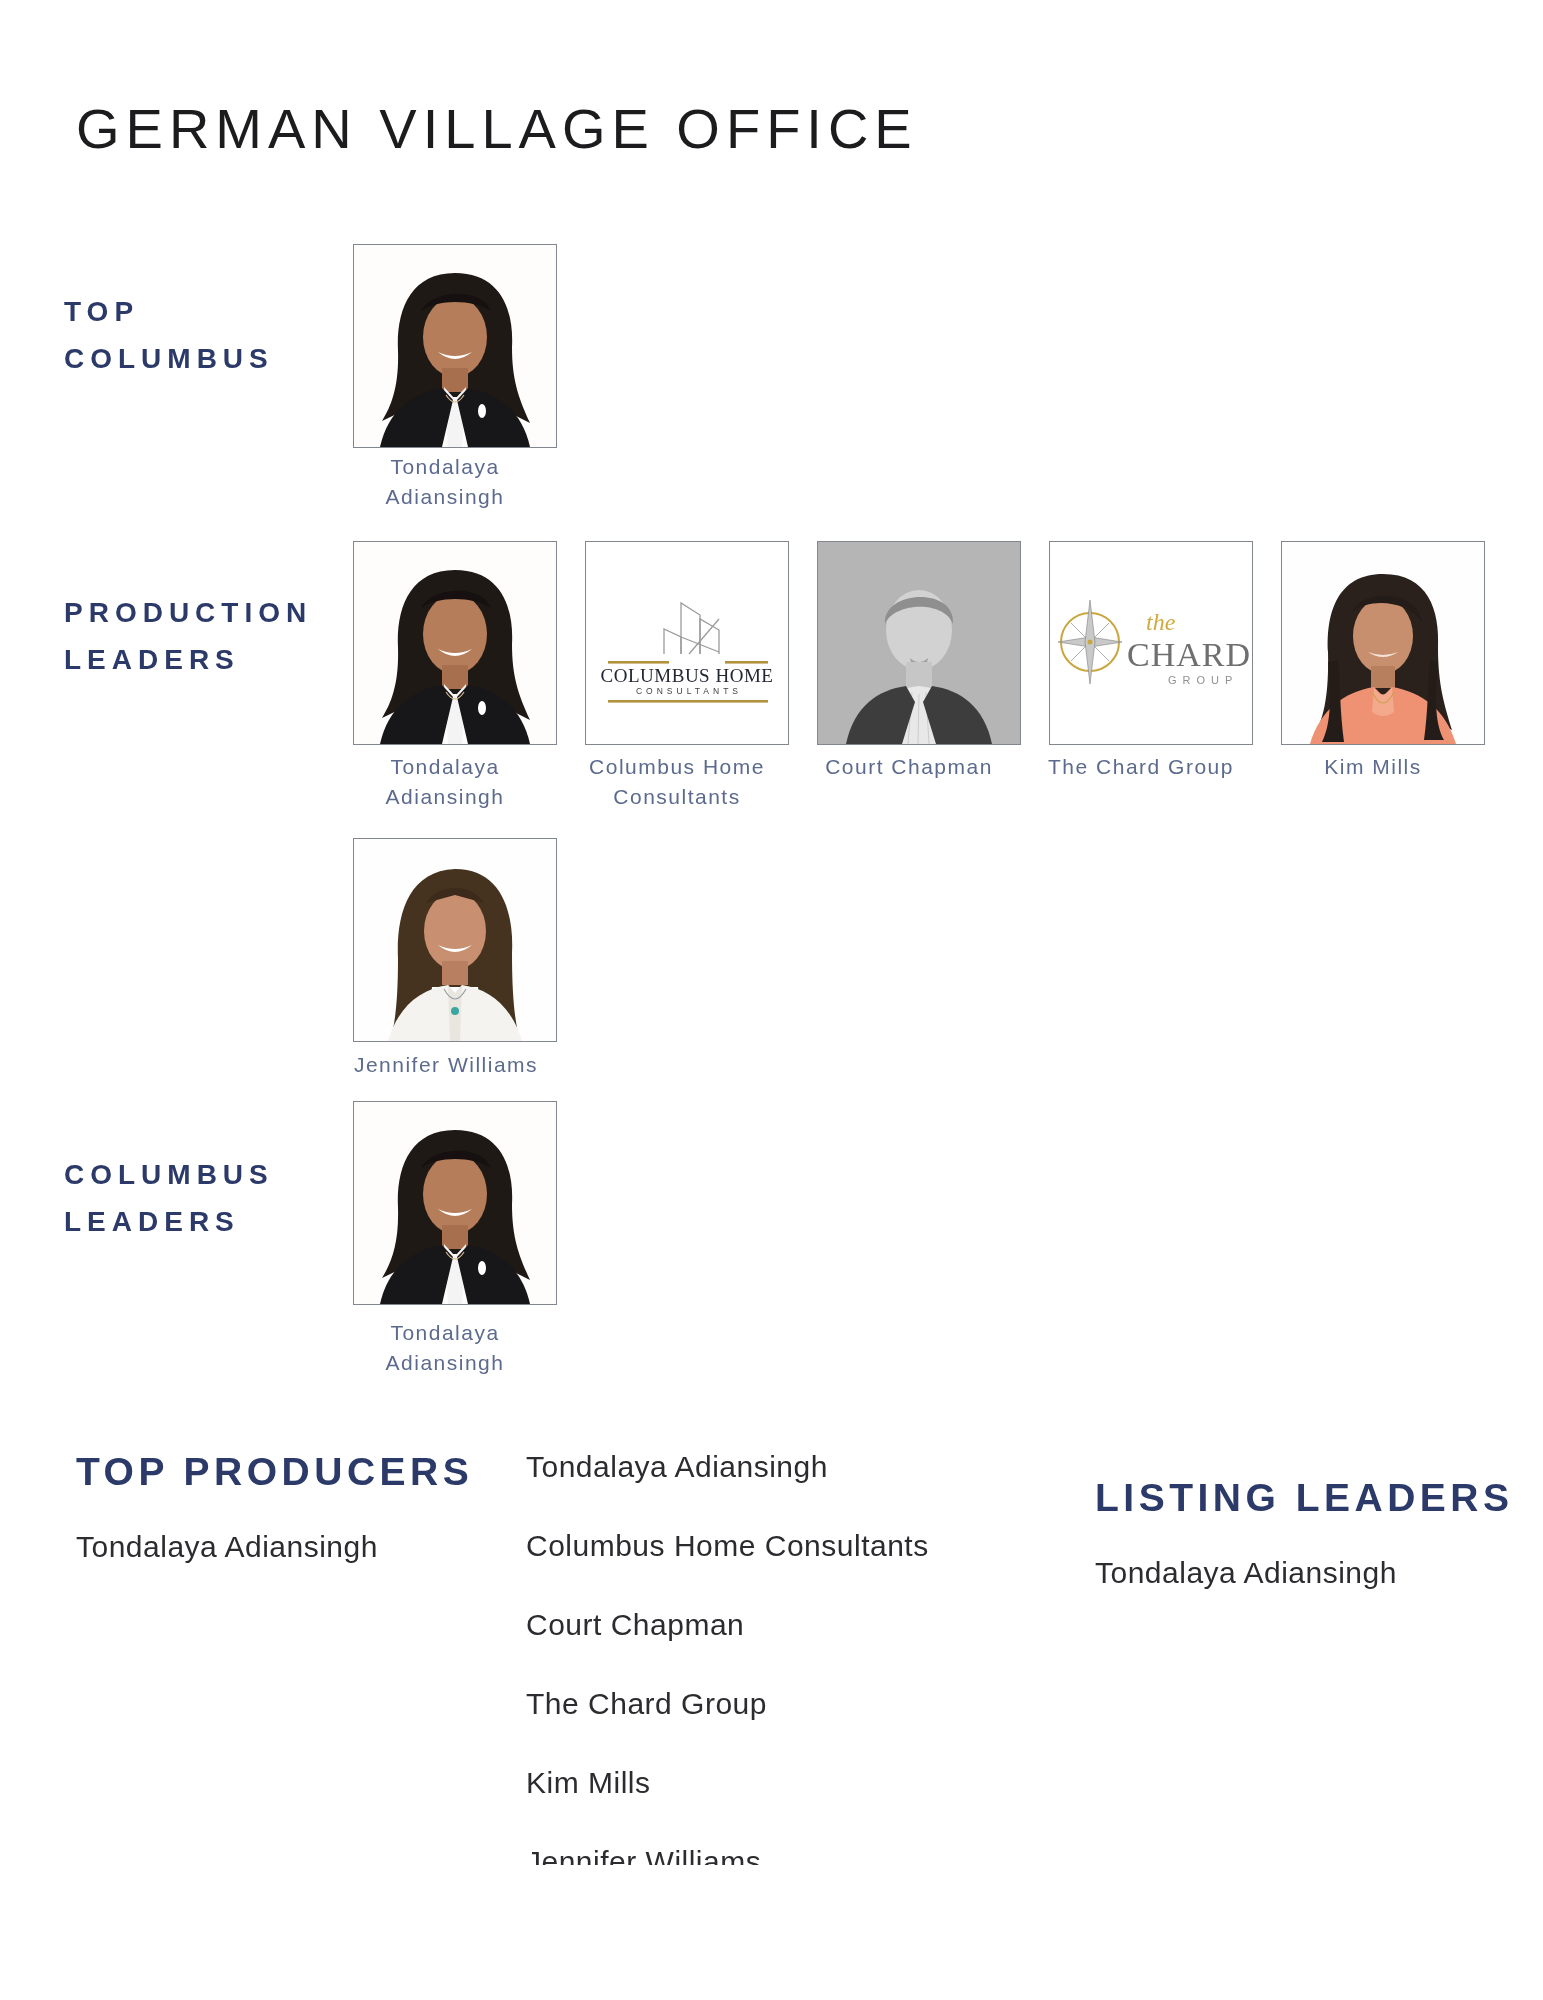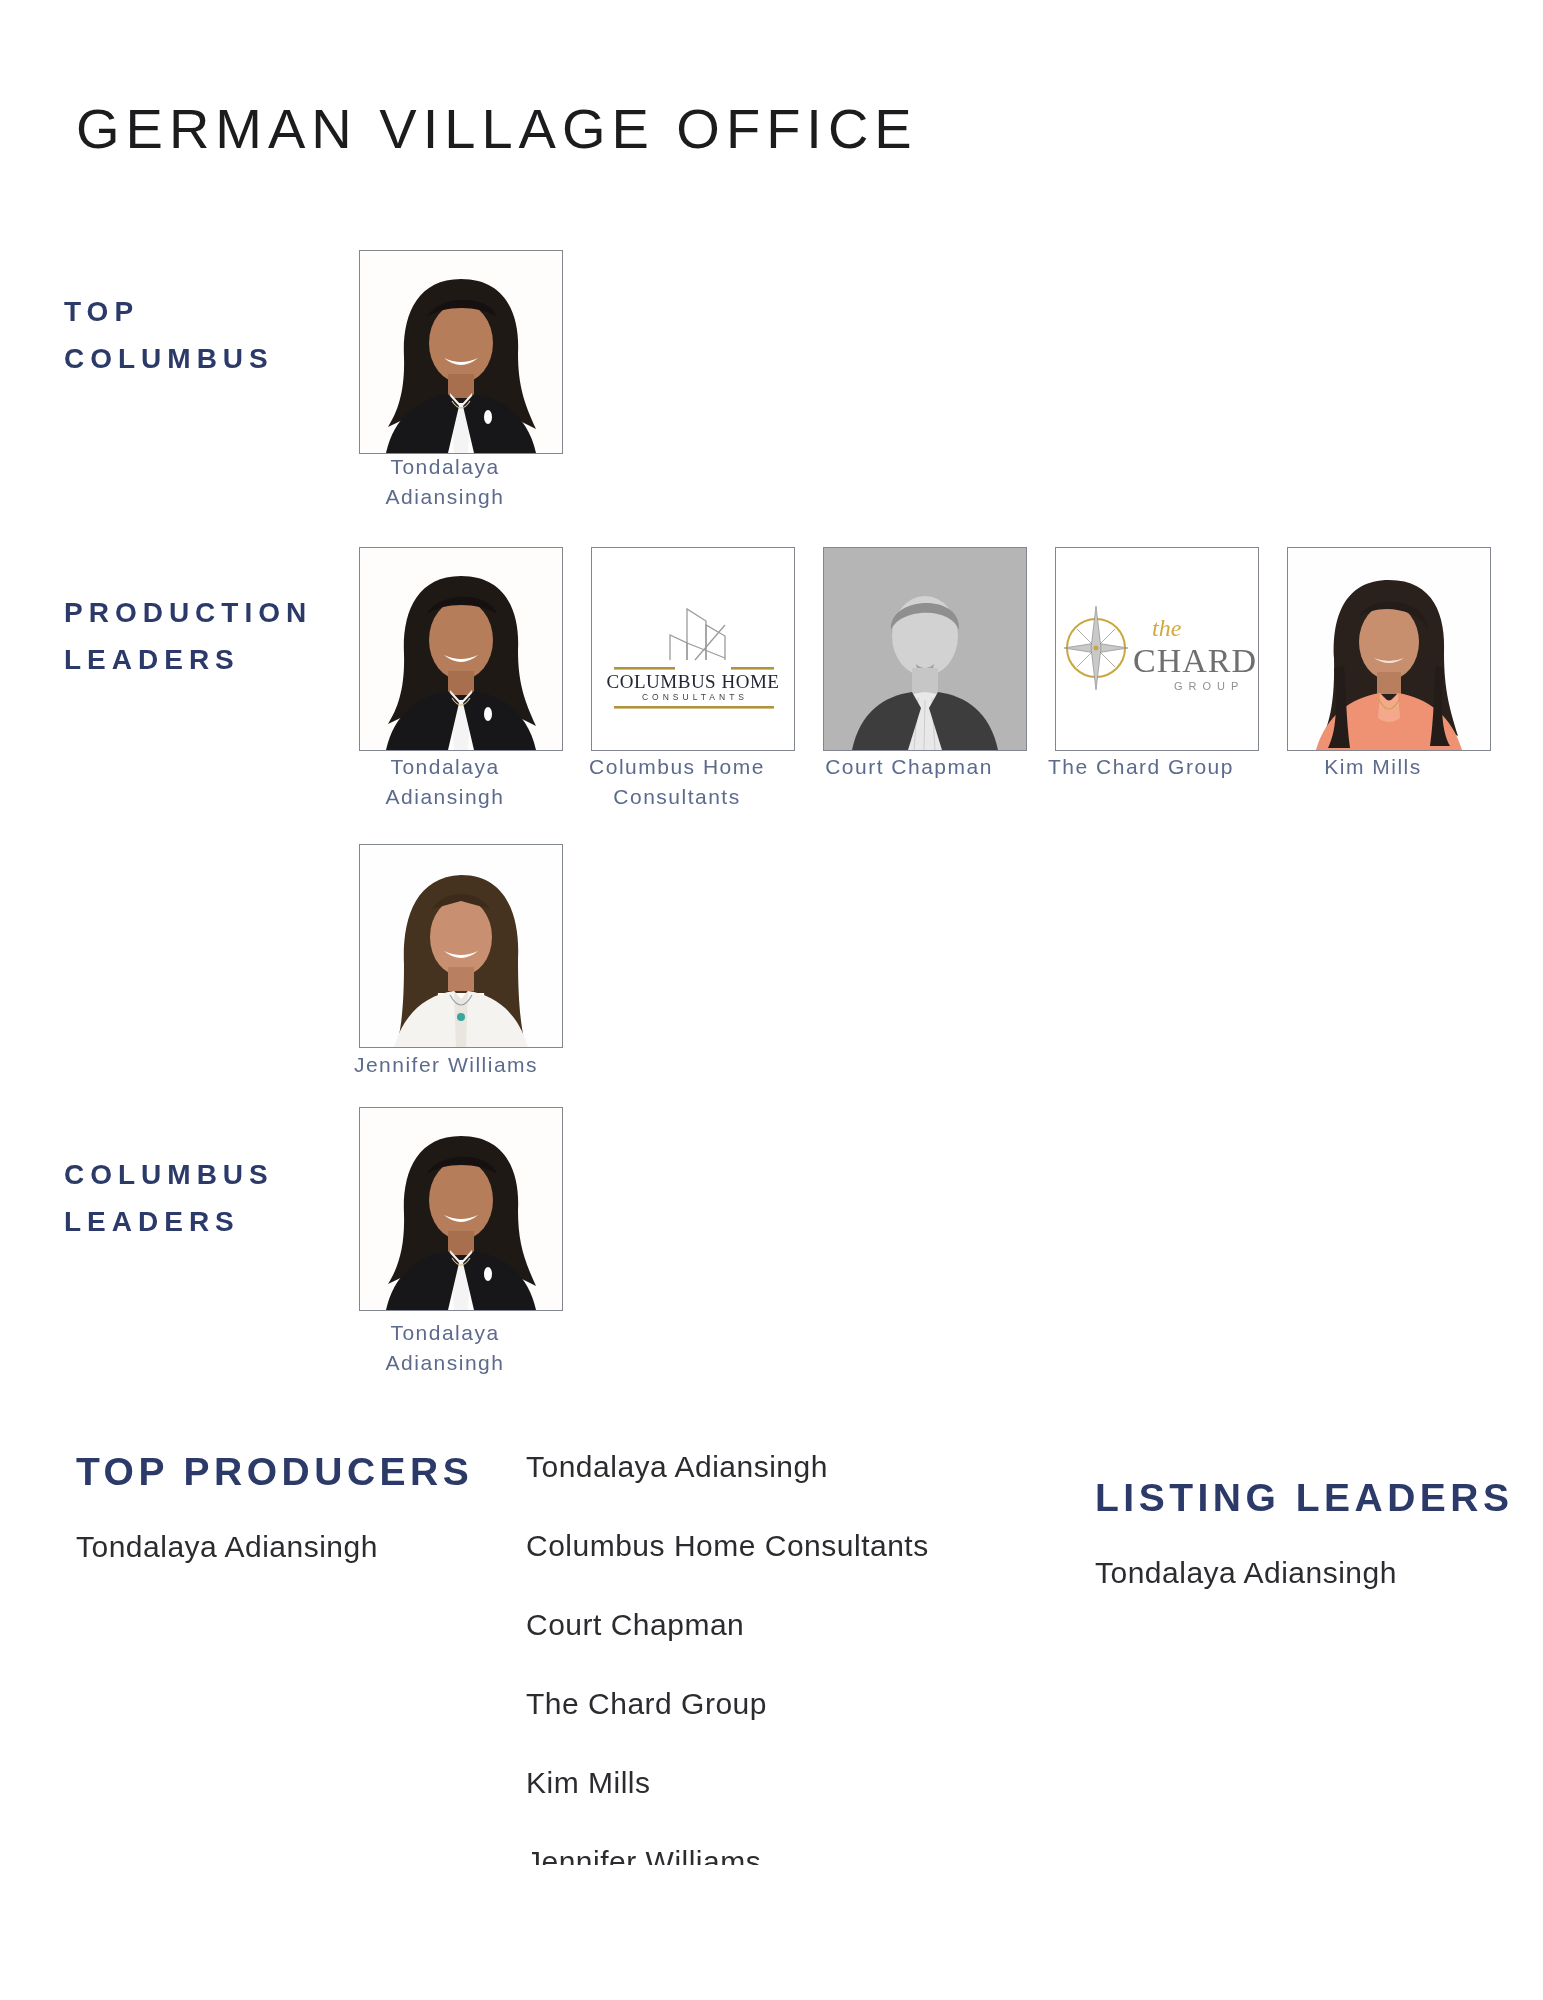--- a/index.html
+++ b/index.html
@@ -28,21 +28,21 @@
     font-weight:700;
     font-size:28px;
     letter-spacing:6px;
     line-height:47px;
     white-space:nowrap;
   }
   .label-line{display:block;}
   .card{
     position:absolute;
     width:202px; height:202px;
-    margin:15px;
+    margin:9px;
     background:#bef264;
     border:1px solid #81868f;
     box-sizing:content-box;
   }
   .card svg{display:block;}
   .caption{
     position:absolute;
     width:200px;
     text-align:center;
     font-size:21px;

